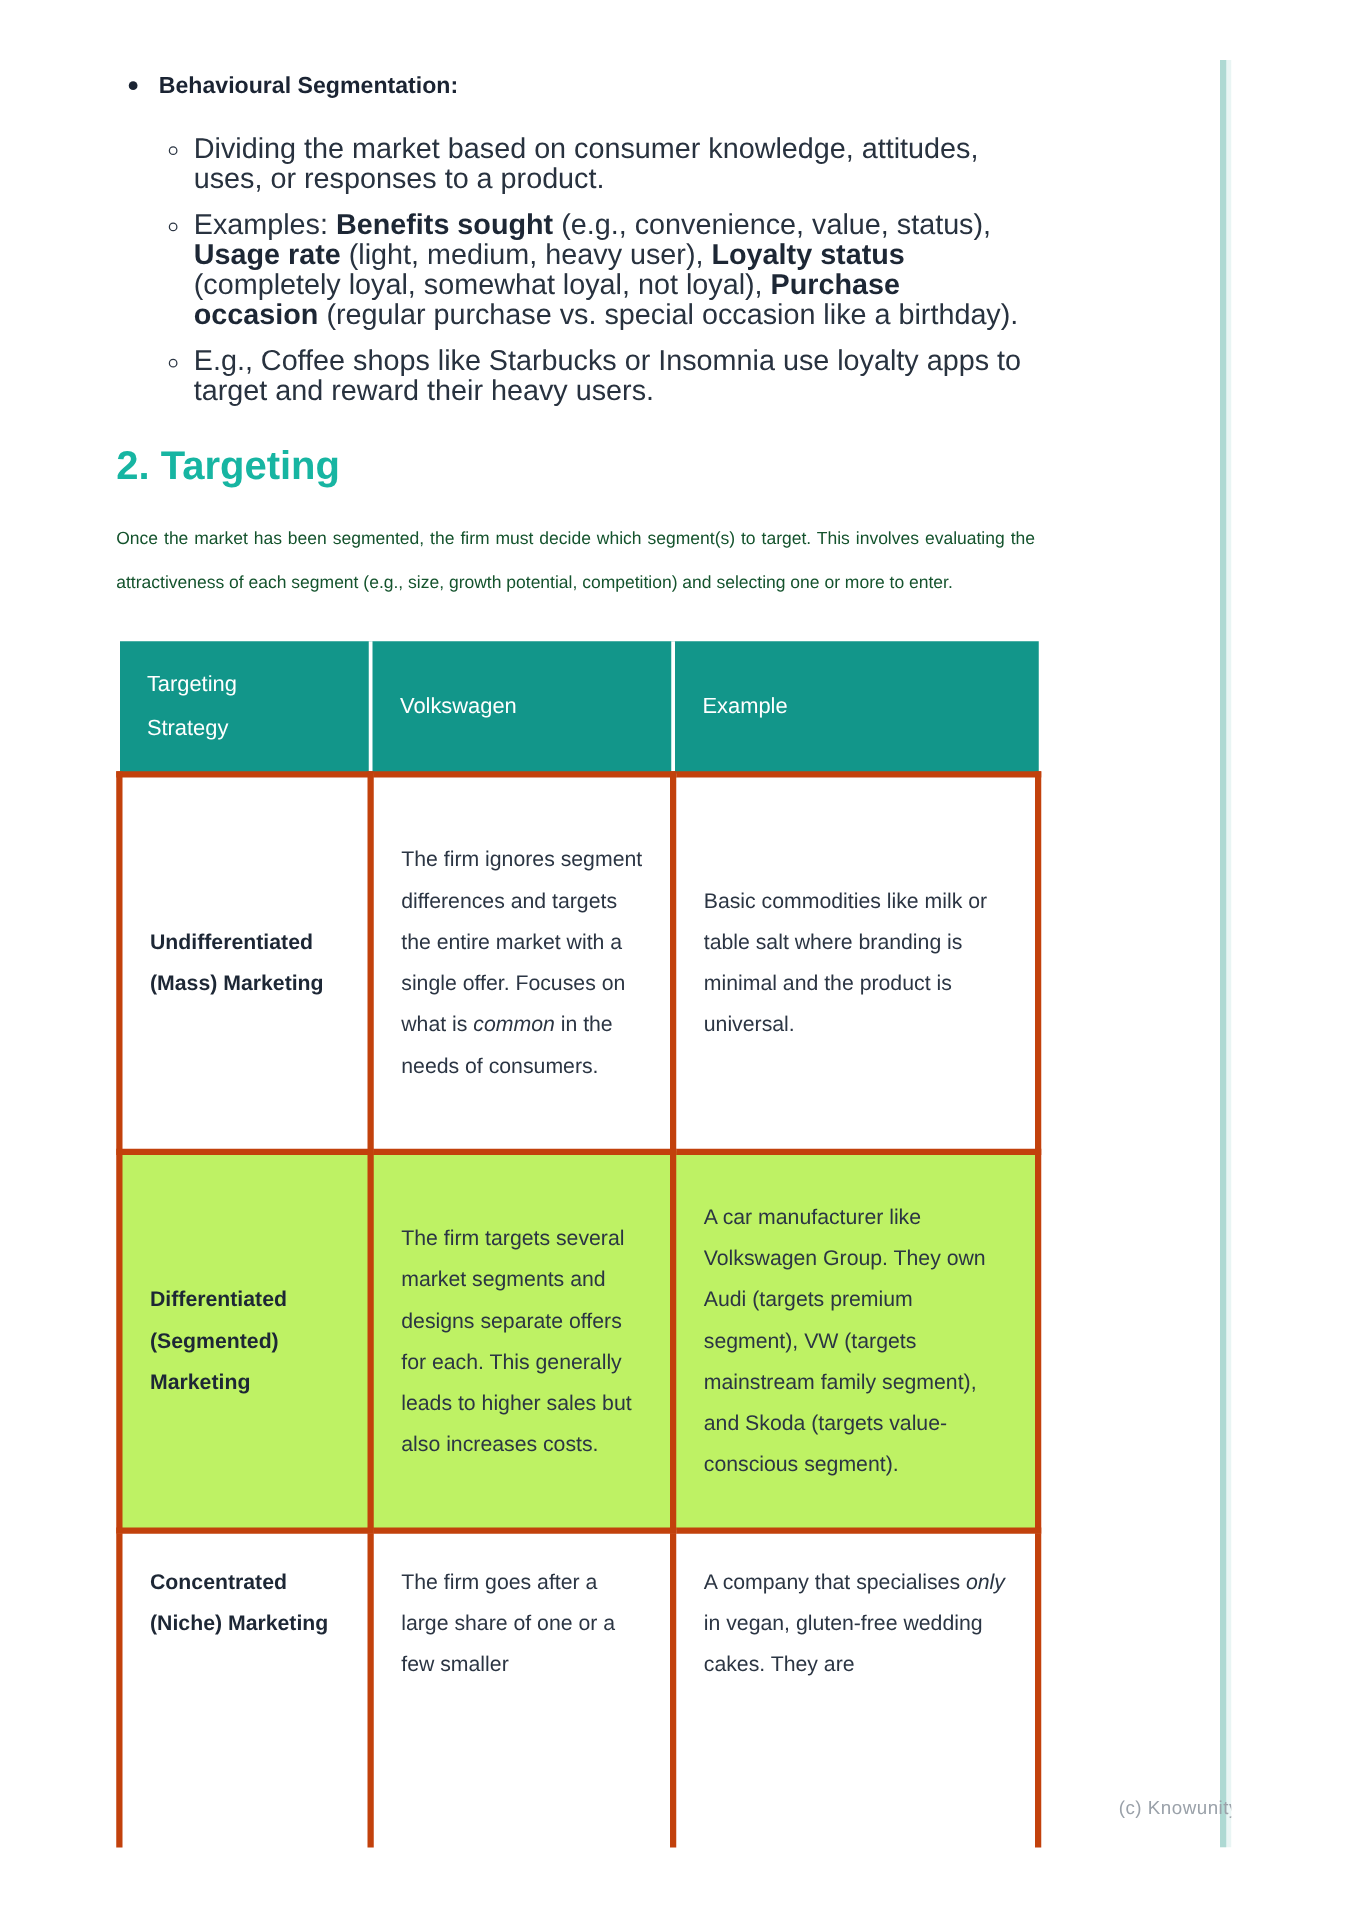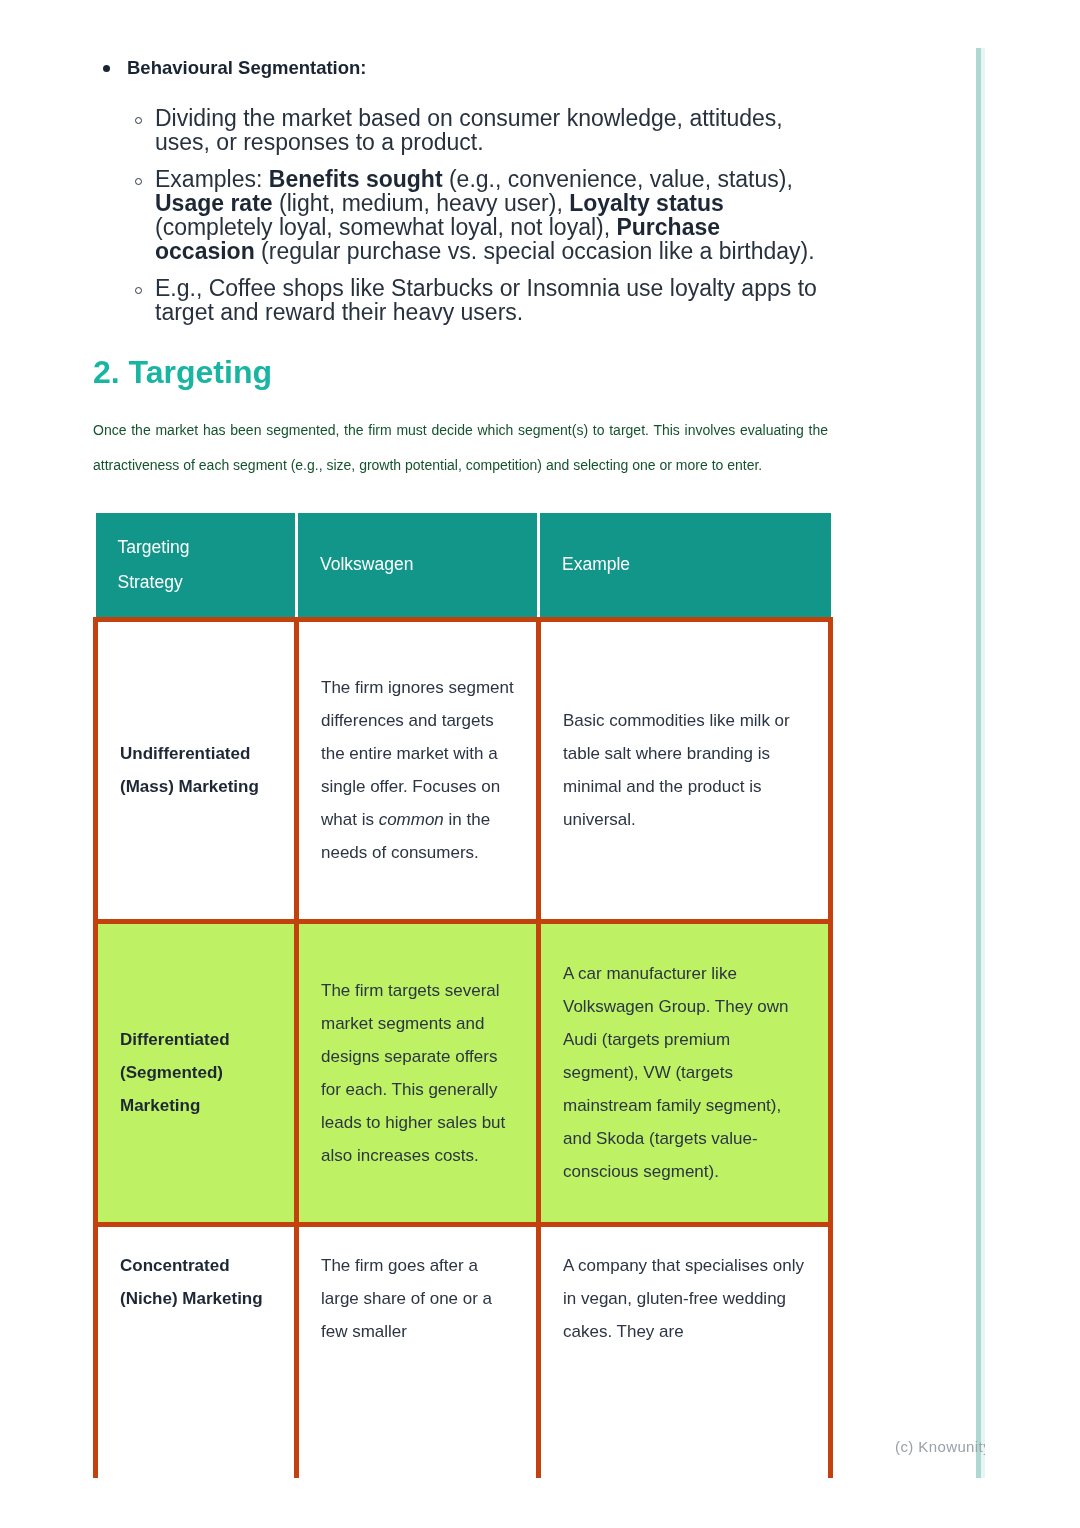--- a/index.html
+++ b/index.html
@@ -147,21 +147,21 @@
           <td><span>Basic commodities like milk or table salt where branding is minimal and the product is universal.</span></td>
         </tr>
         <tr class="r2 alt">
           <td class="strategy">Differentiated (Segmented) Marketing</td>
           <td><span>The firm targets several market segments and designs separate offers for each. This generally leads to higher sales but also increases costs.</span></td>
           <td><span>A car manufacturer like Volkswagen Group. They own Audi (targets premium segment), VW (targets mainstream family segment), and Skoda (targets value-conscious segment).</span></td>
         </tr>
         <tr class="r3">
           <td class="strategy">Concentrated (Niche) Marketing</td>
           <td><span>The firm goes after a large share of one or a few smaller</span></td>
-          <td><span>A company that specialises </span><span style="">only</span><span> in vegan, gluten-free wedding cakes. They are</span></td>
+          <td><span>A company that specialises </span><span style="font-style: italic;">only</span><span> in vegan, gluten-free wedding cakes. They are</span></td>
         </tr>
       </tbody>
     </table>
 
   </div>
 
   <div class="edge-accent"></div>
   <div class="watermark">(c) Knowunity 2021</div>
 </div>
 

